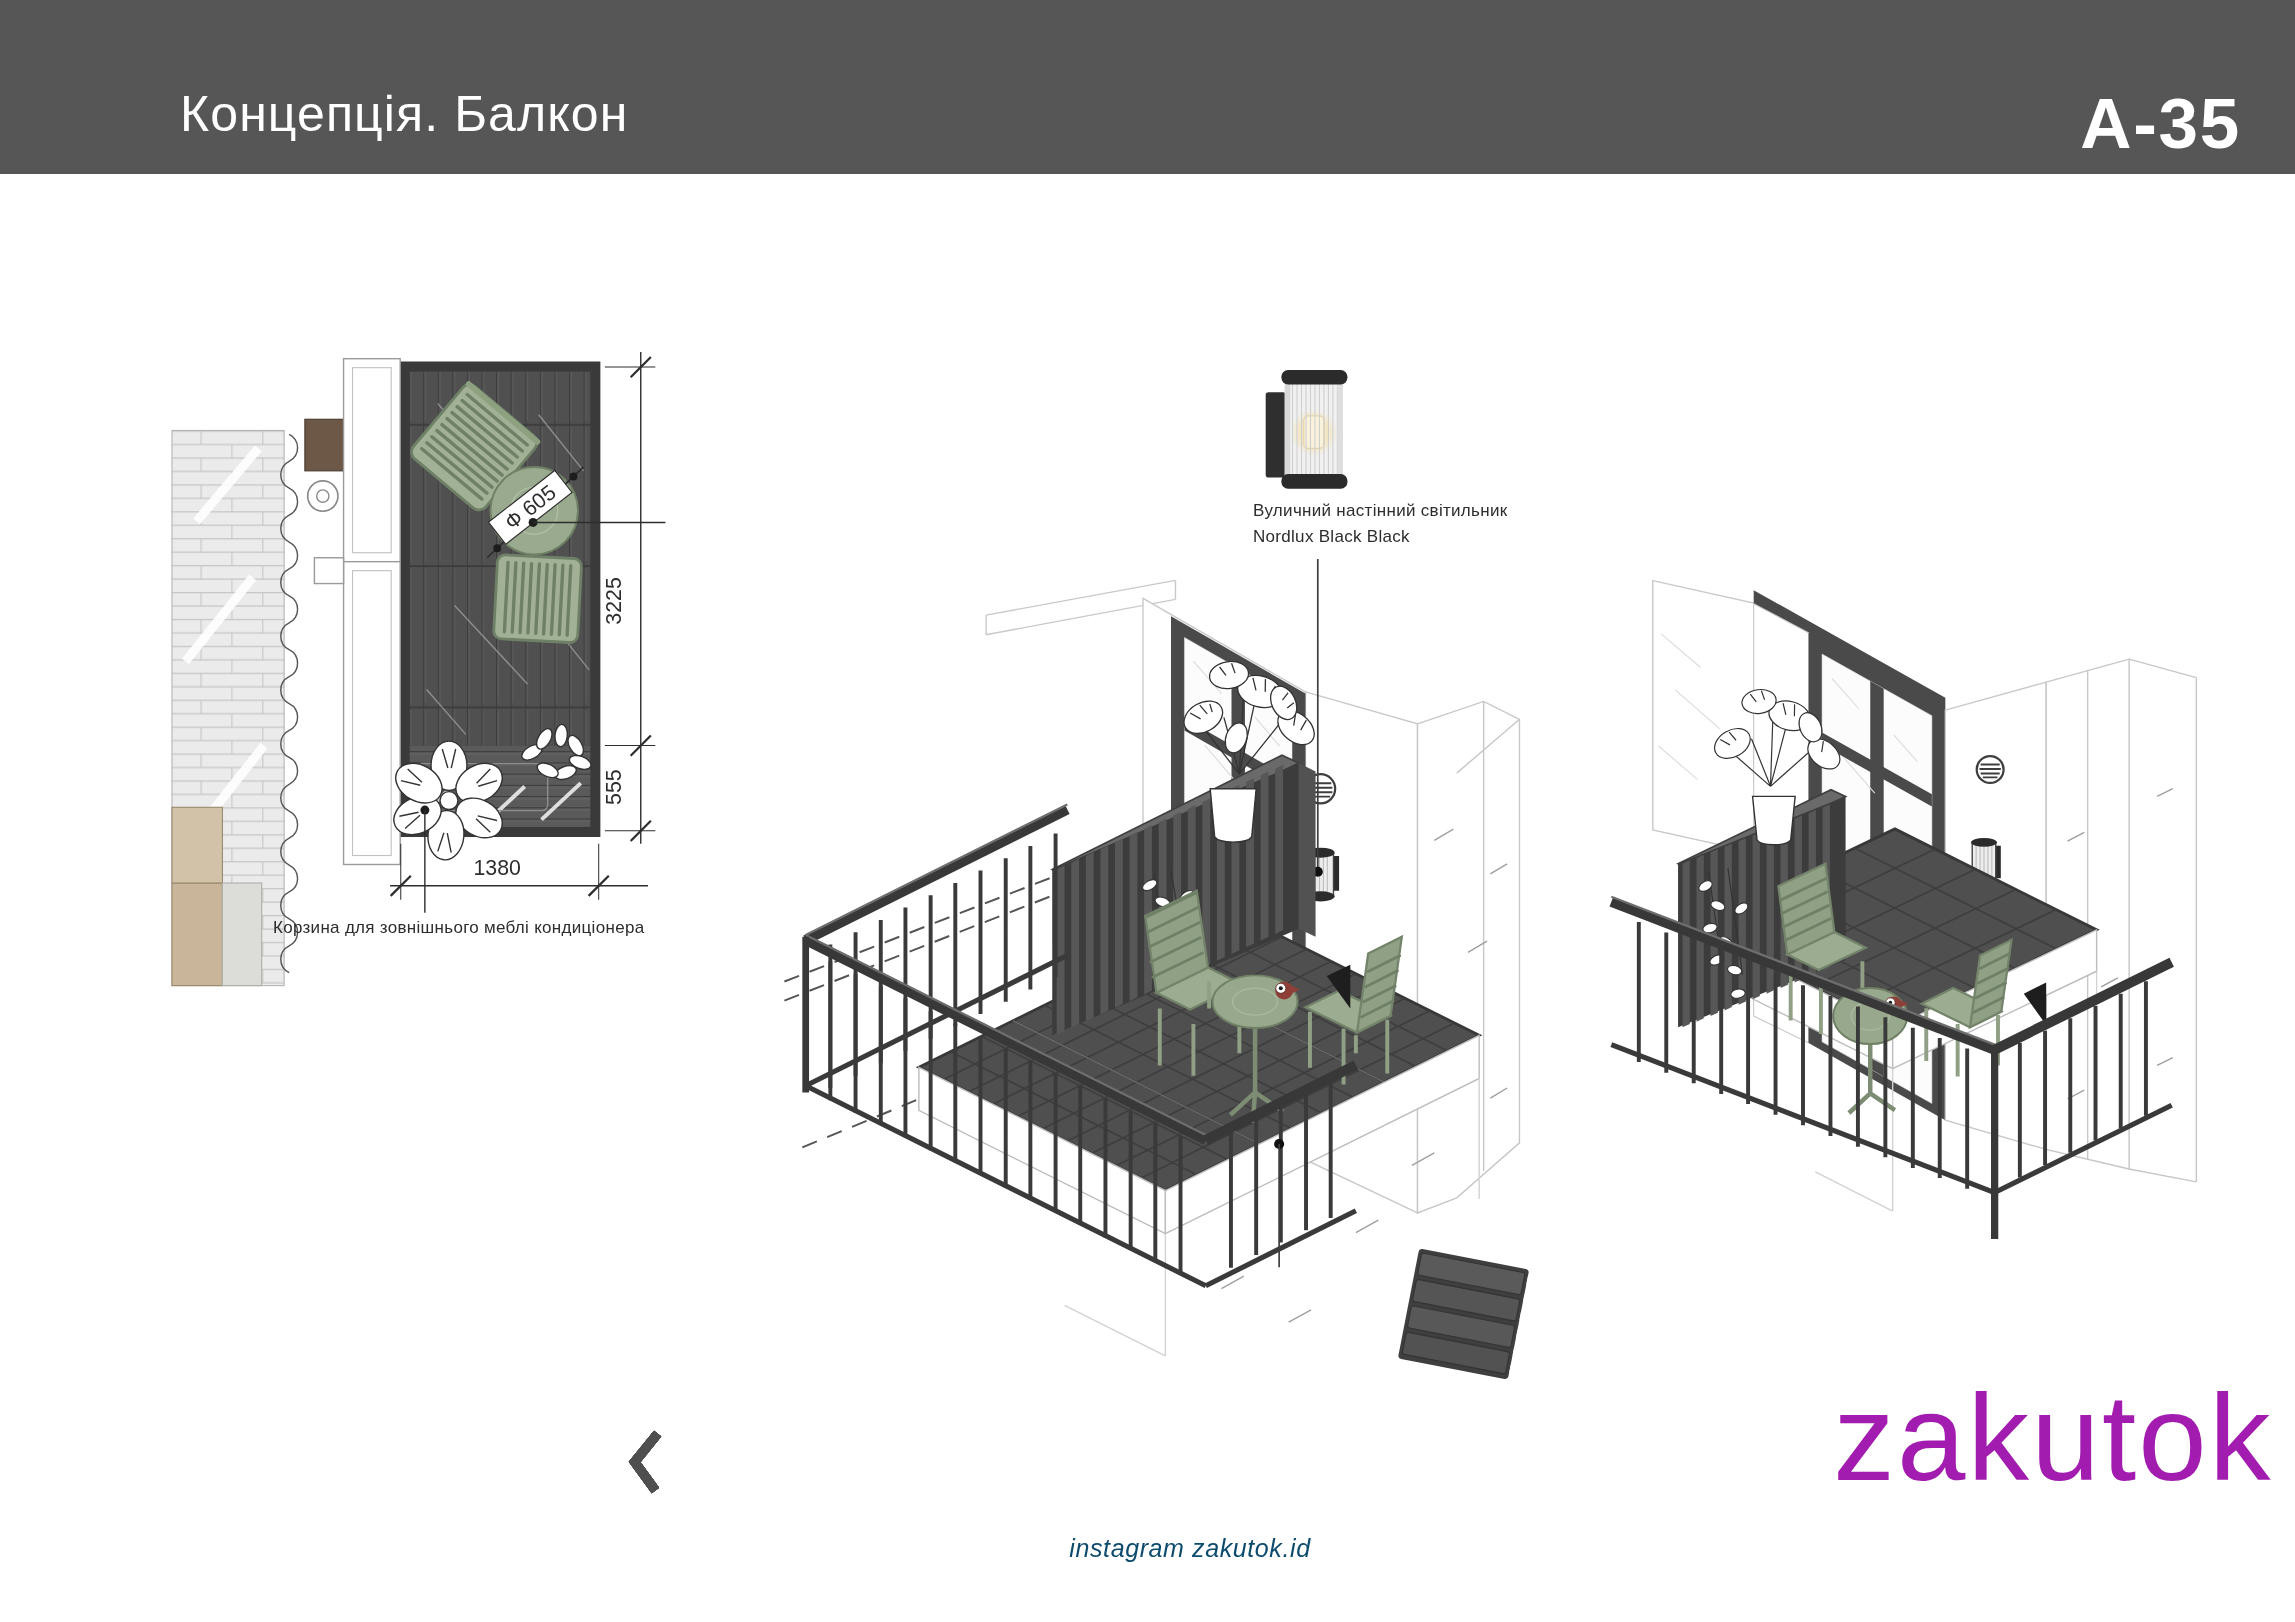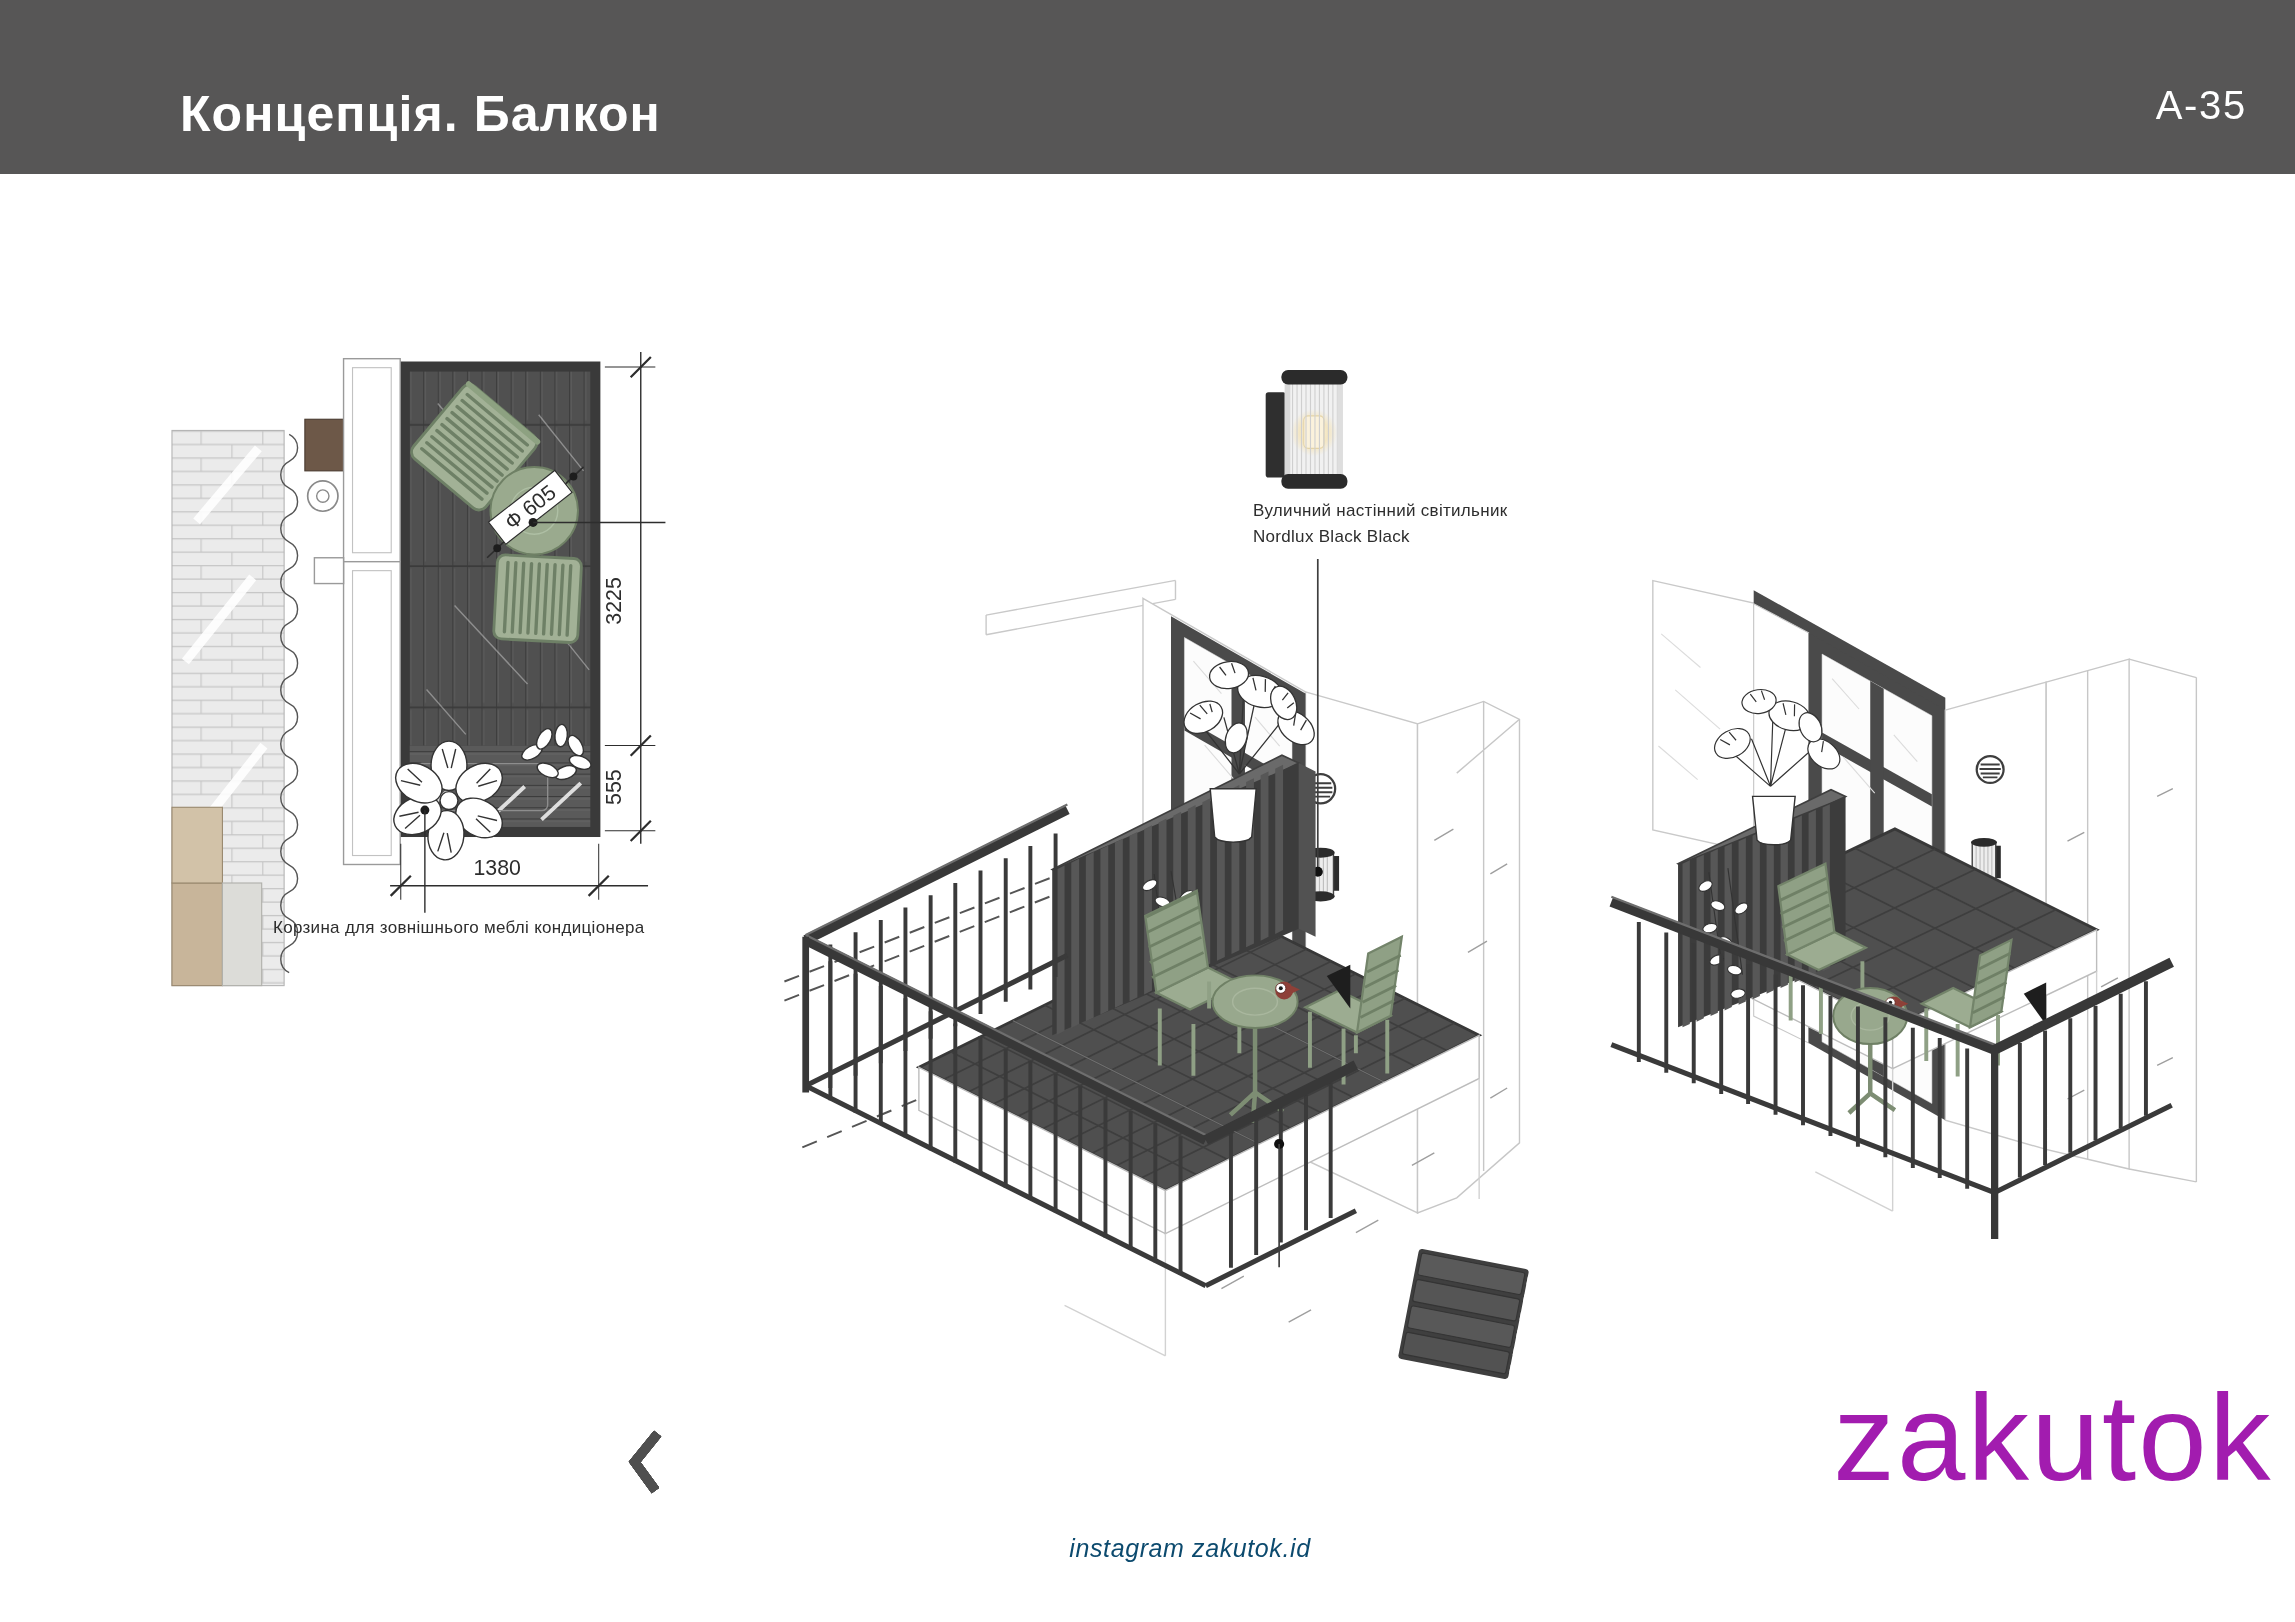--- a/index.html
+++ b/index.html
@@ -1,21 +1,21 @@
 <!DOCTYPE html>
 <html style="font-size:9px"><head>
 <meta charset="utf-8">
 <style>
   html,body{margin:0;padding:0;background:#fff;}
   #board{position:relative;width:2295px;height:1623px;background:#ffffff;overflow:hidden;
          font-family:"Liberation Sans",sans-serif;color:#2d2d2d;}
   
   .hdr{position:absolute;left:0;top:0;width:2295px;height:174px;background:#575656;}
-  .hdr-title{position:absolute;left:180px;top:85px;font-size:50px;font-weight:700;color:#fff;letter-spacing:1.1px;}
-  .hdr-code{position:absolute;right:48px;top:83px;font-size:40px;font-weight:400;color:#fff;letter-spacing:1.7px;}
+  .hdr-title{position:absolute;left:180px;top:85px;font-size:50px;font-weight:400;color:#fff;letter-spacing:1.1px;}
+  .hdr-code{position:absolute;right:54px;top:83px;font-size:71px;font-weight:700;color:#fff;letter-spacing:1.7px;}
   
   .note{position:absolute;font-size:17px;line-height:26px;color:#2d2d2d;letter-spacing:0.3px;white-space:nowrap;font-weight:400;}
   
   .chev-row{position:absolute;left:627px;top:1430px;display:flex;gap:85px;}
   .chev{width:35px;height:64px;flex:0 0 auto;}
   .chev path{stroke:#4f4f4f;stroke-width:17;fill:none;stroke-linejoin:miter;}
   .brand{position:absolute;right:22.4px;top:1376px;font-size:123px;font-weight:300;color:#a21caf;letter-spacing:2.2px;line-height:1;}
   .insta{position:absolute;left:1190px;top:1534px;transform:translateX(-50%);font-size:25px;color:#0c4a6e;letter-spacing:0.6px;white-space:nowrap;font-style:italic;}
   svg{position:absolute;overflow:visible;}
   svg text{font-family:"Liberation Sans",sans-serif;}

